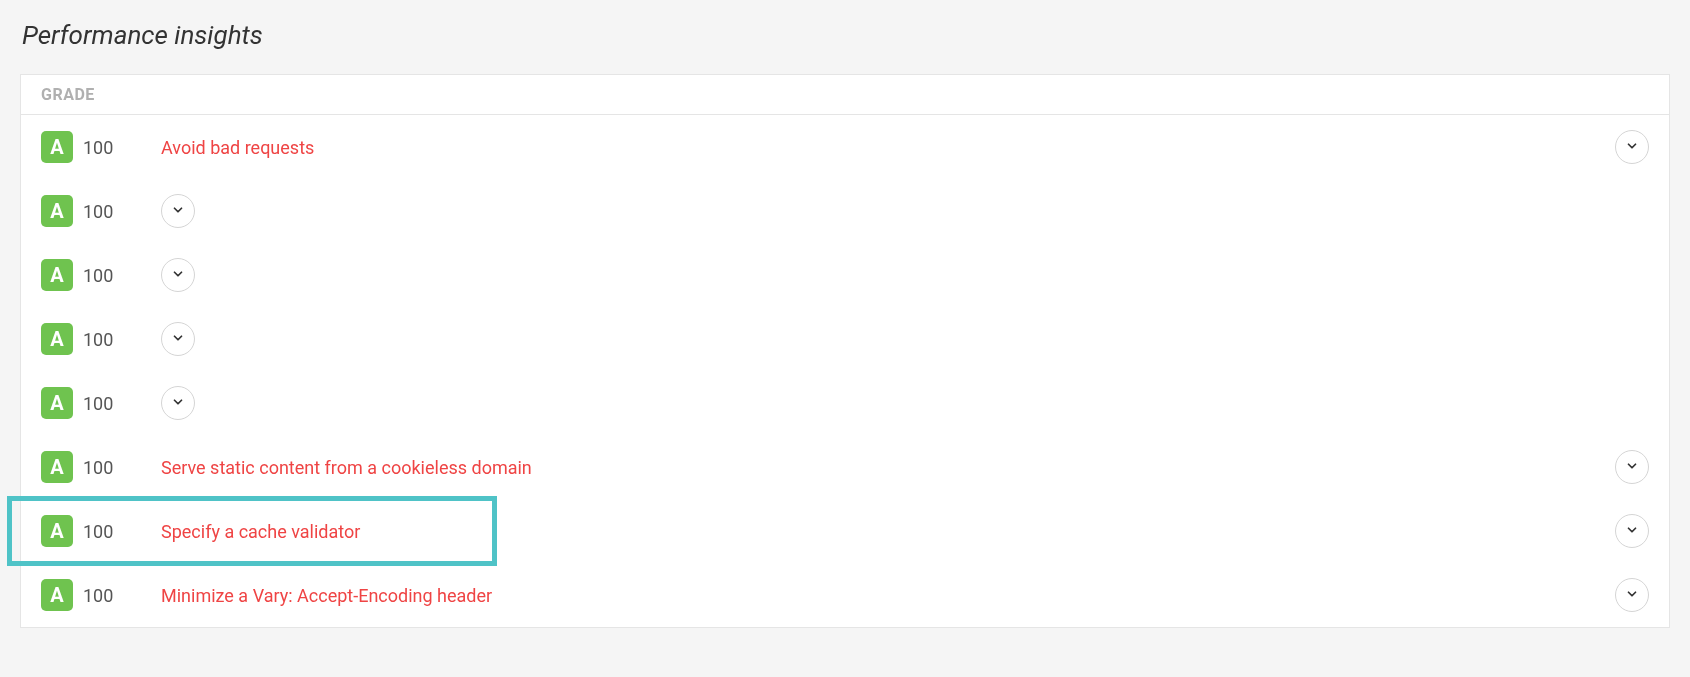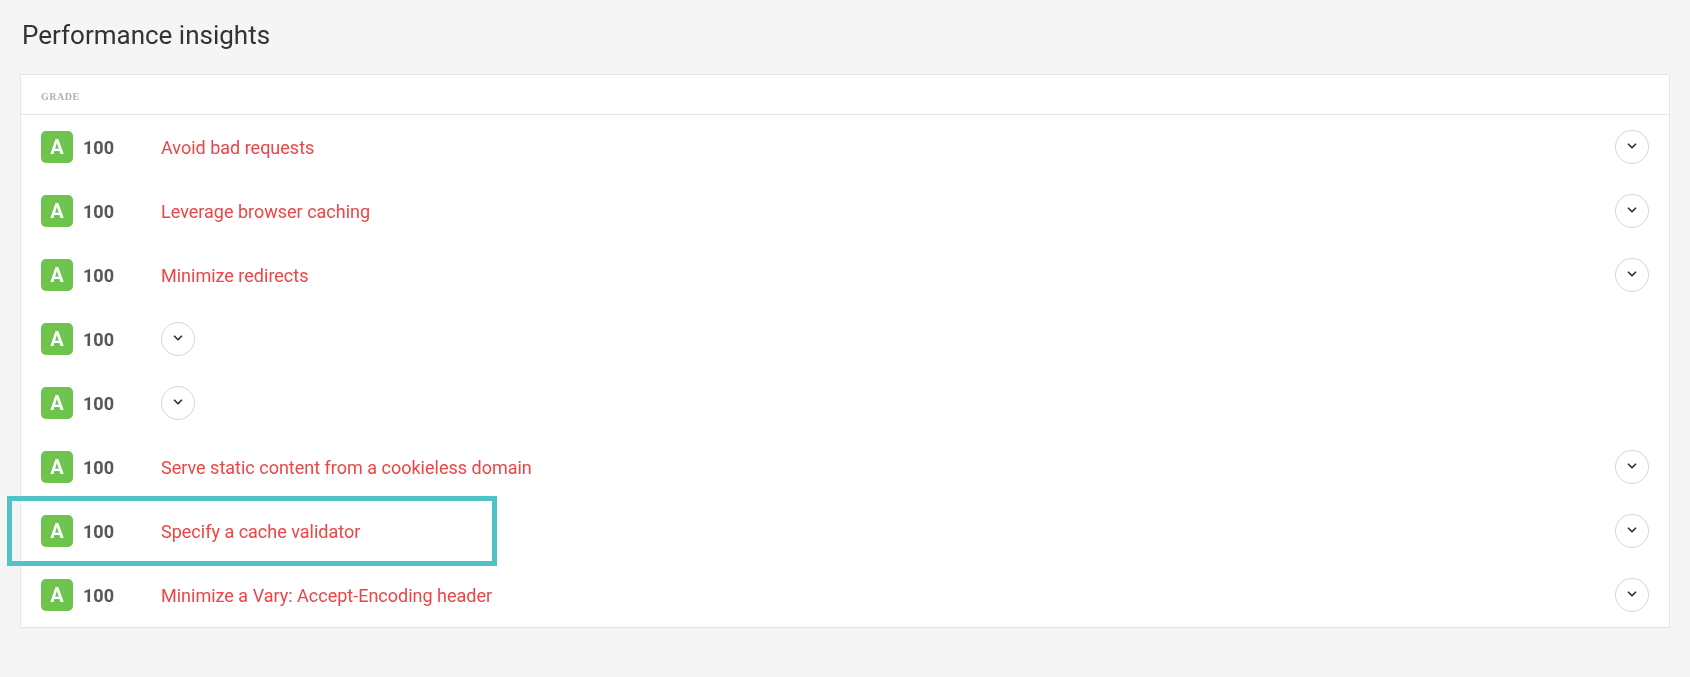--- a/index.html
+++ b/index.html
@@ -12,20 +12,21 @@
       background: #f5f5f5;
       padding: 20px;
       color: #333;
     }
     .page-title {
       font-size: 26px;
       font-weight: 400;
       color: #333;
       margin-bottom: 24px;
       margin-left: 2px;
+      font-style: italic;
     }
     .insights-table {
       width: 100%;
       background: #fff;
       border: 1px solid #e5e5e5;
     }
     .table-header {
       display: flex;
       align-items: center;
       padding: 10px 20px;
@@ -33,26 +34,25 @@
       background: #fff;
     }
     .col-grade {
       width: 120px;
       flex-shrink: 0;
     }
     .col-suggestion {
       flex: 1;
     }
     .header-label {
-      font-size: 10px;
+      font-size: 16px;
       font-weight: 700;
       color: #b0b0b0;
       letter-spacing: 0.5px;
       text-transform: uppercase;
-      font-family: Liberation Serif, serif;
     }
     .table-row {
       display: flex;
       align-items: center;
       padding: 15px 20px;
       border-bottom: 1px solid #e5e5e5;
       background: #fff;
       position: relative;
     }
     .table-row:last-child {
@@ -73,21 +73,21 @@
       align-items: center;
       justify-content: center;
       font-weight: 700;
       font-size: 20px;
       color: #fff;
       background: #6fc34f;
     }
     .grade-score {
       font-size: 18px;
       color: #555;
-      font-weight: 700;
+      font-weight: 400;
     }
     .suggestion-cell {
       flex: 1;
       font-size: 18px;
       color: #ef4444;
     }
     .expand-btn {
       width: 34px;
       height: 34px;
       border-radius: 50%;
@@ -144,35 +144,33 @@
               </svg></span>
           </div>
         </div>
       </div>
       <div class="row-wrapper">
         <div class="table-row">
           <div class="grade-cell">
             <div class="grade-badge" style="background: rgb(111, 195, 79);">A</div>
             <span class="grade-score">100</span>
           </div>
-          <div class="suggestion-cell">Leverage browser caching</div>
-          <div class="expand-btn">
-            <span><svg viewBox="0 0 24 24" fill="none" stroke="#333" stroke-width="3" stroke-linecap="round" stroke-linejoin="round">
-                <polyline points="6 9 12 15 18 9"></polyline>
-              </svg></span>
-          </div>
-        </div>
-      </div>
-      <div class="row-wrapper">
-        <div class="table-row">
-          <div class="grade-cell">
-            <div class="grade-badge" style="background: rgb(111, 195, 79);">A</div>
-            <span class="grade-score">100</span>
-          </div>
-          <div class="suggestion-cell">Minimize redirects</div>
+          <div class="expand-btn">
+            <span><svg viewBox="0 0 24 24" fill="none" stroke="#333" stroke-width="3" stroke-linecap="round" stroke-linejoin="round">
+                <polyline points="6 9 12 15 18 9"></polyline>
+              </svg></span>
+          </div>
+        </div>
+      </div>
+      <div class="row-wrapper">
+        <div class="table-row">
+          <div class="grade-cell">
+            <div class="grade-badge" style="background: rgb(111, 195, 79);">A</div>
+            <span class="grade-score">100</span>
+          </div>
           <div class="expand-btn">
             <span><svg viewBox="0 0 24 24" fill="none" stroke="#333" stroke-width="3" stroke-linecap="round" stroke-linejoin="round">
                 <polyline points="6 9 12 15 18 9"></polyline>
               </svg></span>
           </div>
         </div>
       </div>
       <div class="row-wrapper">
         <div class="table-row">
           <div class="grade-cell">

